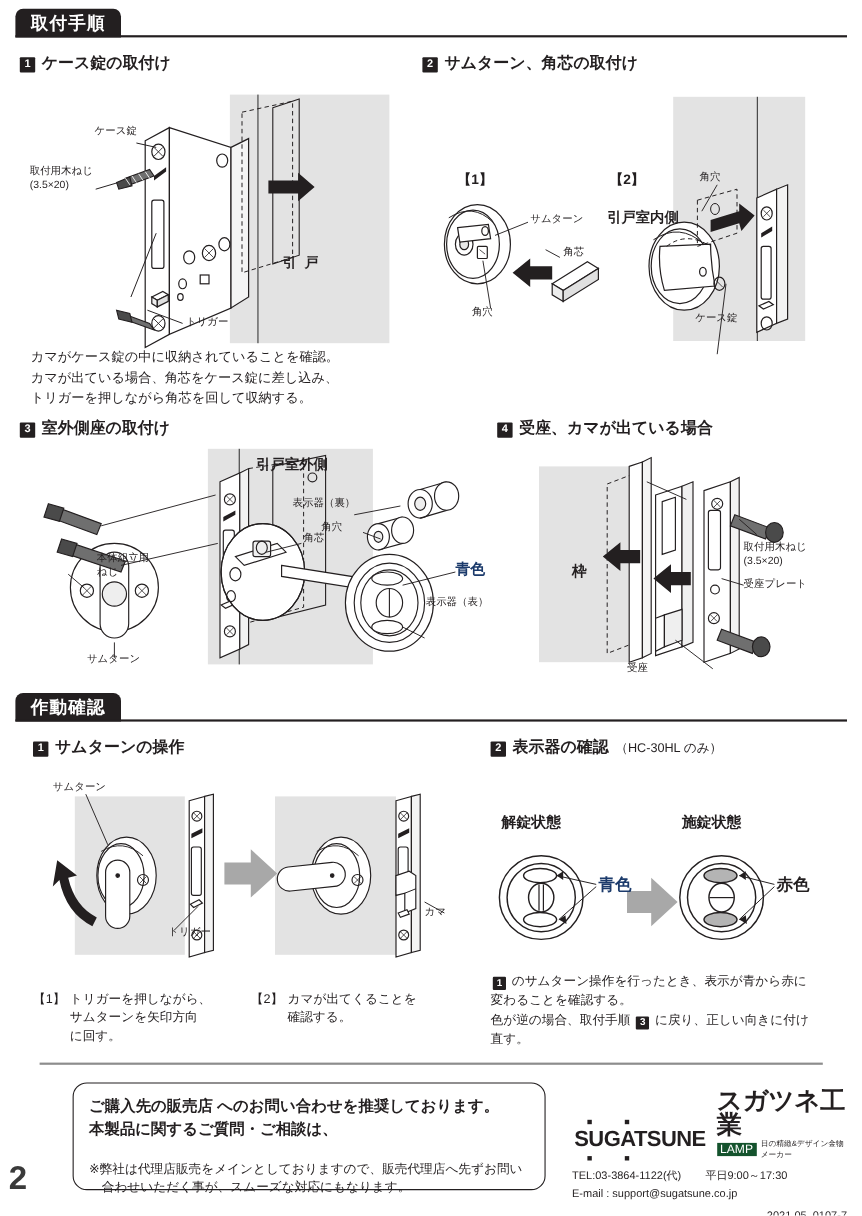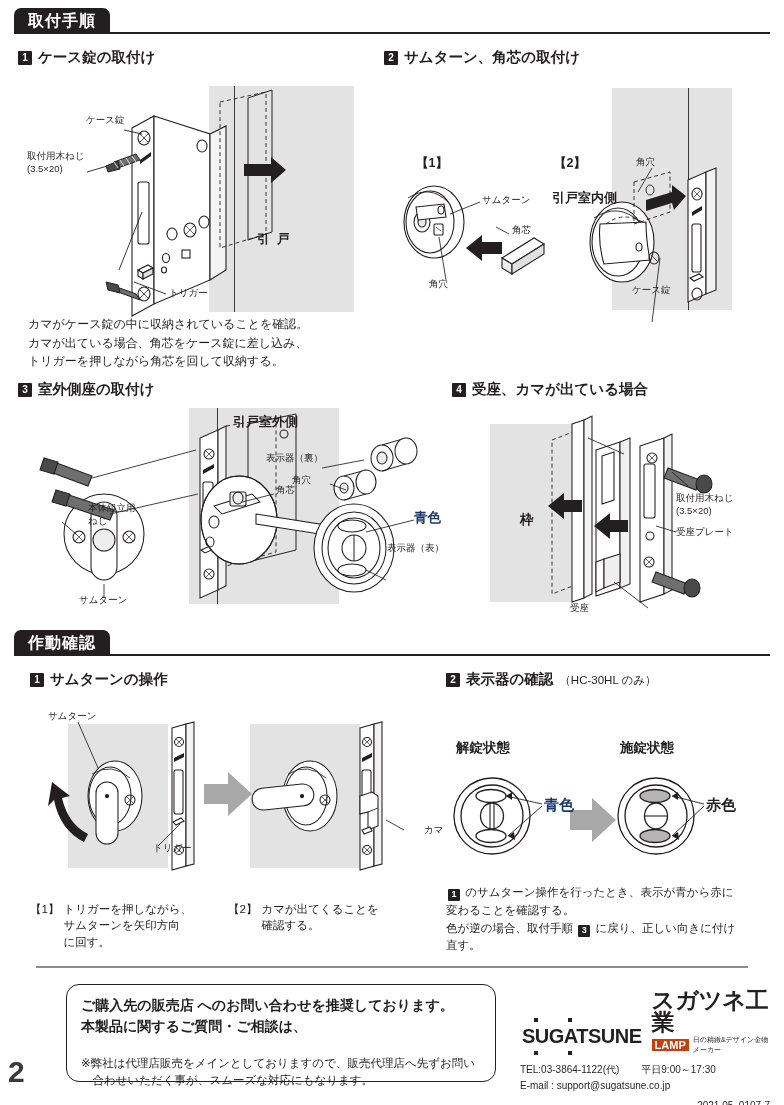--- a/index.html
+++ b/index.html
@@ -91,21 +91,21 @@
   .brand { position:absolute; left:520px; top:990px; width:250px; }
   .brand-row { display:flex; align-items:flex-end; gap:8px; }
   .sug {
     font-weight:bold; font-size:20px; letter-spacing:-0.5px;
     font-family:"Liberation Sans",sans-serif;
   }
   .sug-wrap { position:relative; padding:7px 2px; }
   .sqr { position:absolute; width:4px; height:4px; background:#231f20; }
   .jp-brand { font-weight:bold; font-size:23px; letter-spacing:0px; line-height:0.95; }
   .lamp-row { display:flex; align-items:center; gap:4px; margin-top:1px; }
-  .lamp { font-weight:bold; font-size:11px; background:#c2410c; color:#fff; padding:0 3px; }
+  .lamp { font-weight:normal; font-size:11px; background:#14532d; color:#fff; padding:0 3px; }
   .lamp-tag { font-size:7px; }
   .contact { font-size:10px; line-height:1.6; margin-top:7px; }
   .contact .row { display:flex; gap:22px; }
   .docid { font-size:10px; text-align:right; margin-top:6px; }
 </style>
 </head>
 <body>
 
 <div class="page">
 
@@ -476,21 +476,21 @@
         <circle cx="347" cy="150" r="4.5"></circle>
         <path d="M344 147 L350 153 M350 147 L344 153" stroke-width="0.7"></path>
       </g>
       <g stroke="#231f20" stroke-width="0.85" fill="none">
         <path d="M366 120 L384 130"></path>
       </g>
     </svg>
 
     <div class="lbl" style="left:28px; top:10px;">サムターン</div>
     <div class="lbl" style="left:133px; top:142px;">トリガー</div>
-    <div class="lbl" style="left:404px; top:124px;">カマ</div>
+    <div class="lbl" style="left:366px; top:124px;">カマ</div>
   </div>
 
   <div class="steplist" style="left:30px; top:884px; width:200px;">
     <div style="display:flex; gap:4px;">
       <span>【1】</span>
       <span style="white-space:pre-line;">トリガーを押しながら、
 サムターンを矢印方向
 に回す。</span>
     </div>
   </div>

